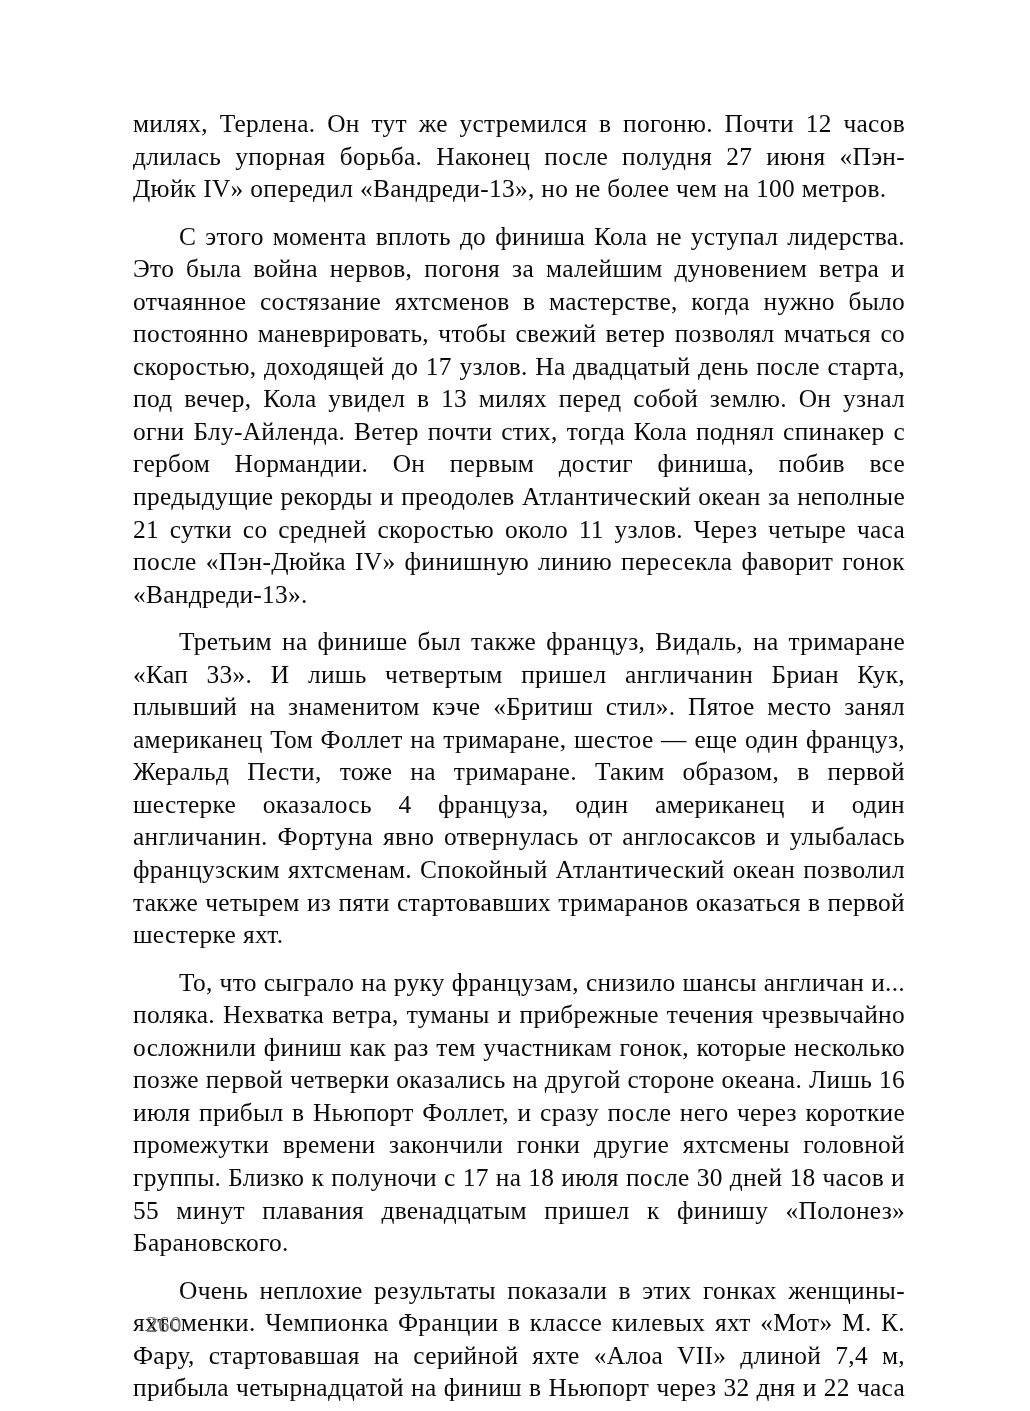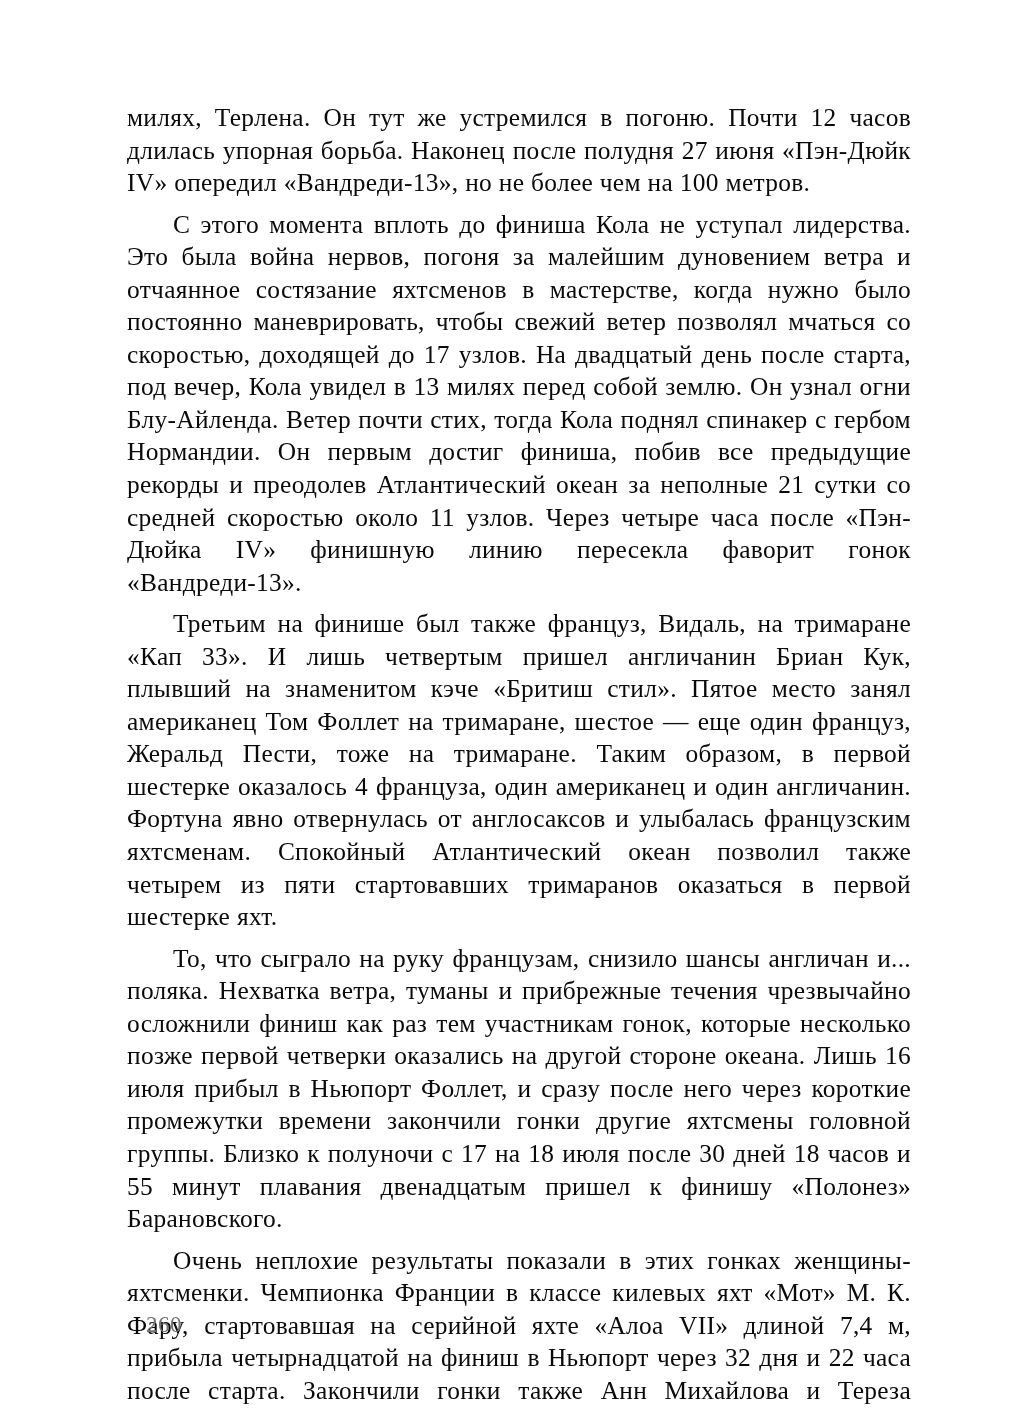--- a/index.html
+++ b/index.html
@@ -28,21 +28,21 @@
     font-size: 25.4px;
     line-height: 32.55px;
     color: #0a0a0a;
     text-align: justify;
     text-justify: inter-word;
     -webkit-font-smoothing: none;
     font-synthesis: none;
   }
 
   .para {
-    margin: 9px;
+    margin: 15px;
     text-indent: 46px;
     text-align: justify;
     text-justify: inter-word;
     hyphens: none;
     word-spacing: 0.004em;
     letter-spacing: 0.012em;
   }
 
   
   .para.continuation {

